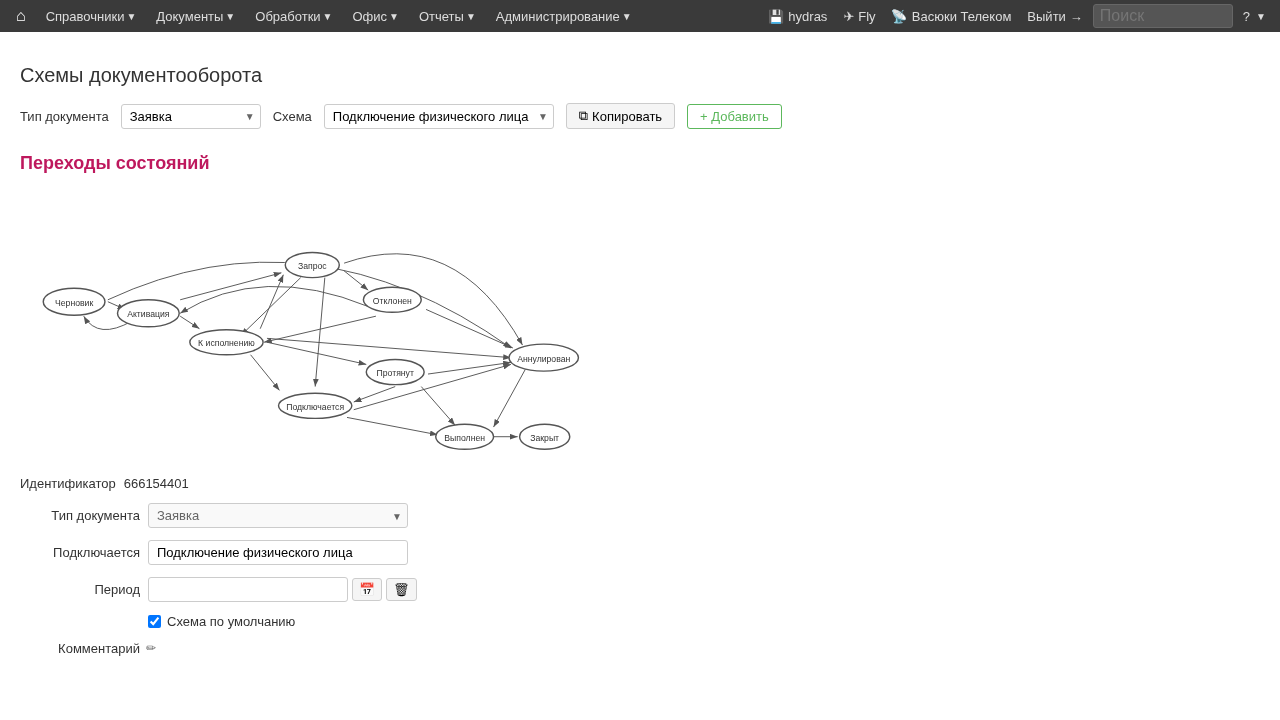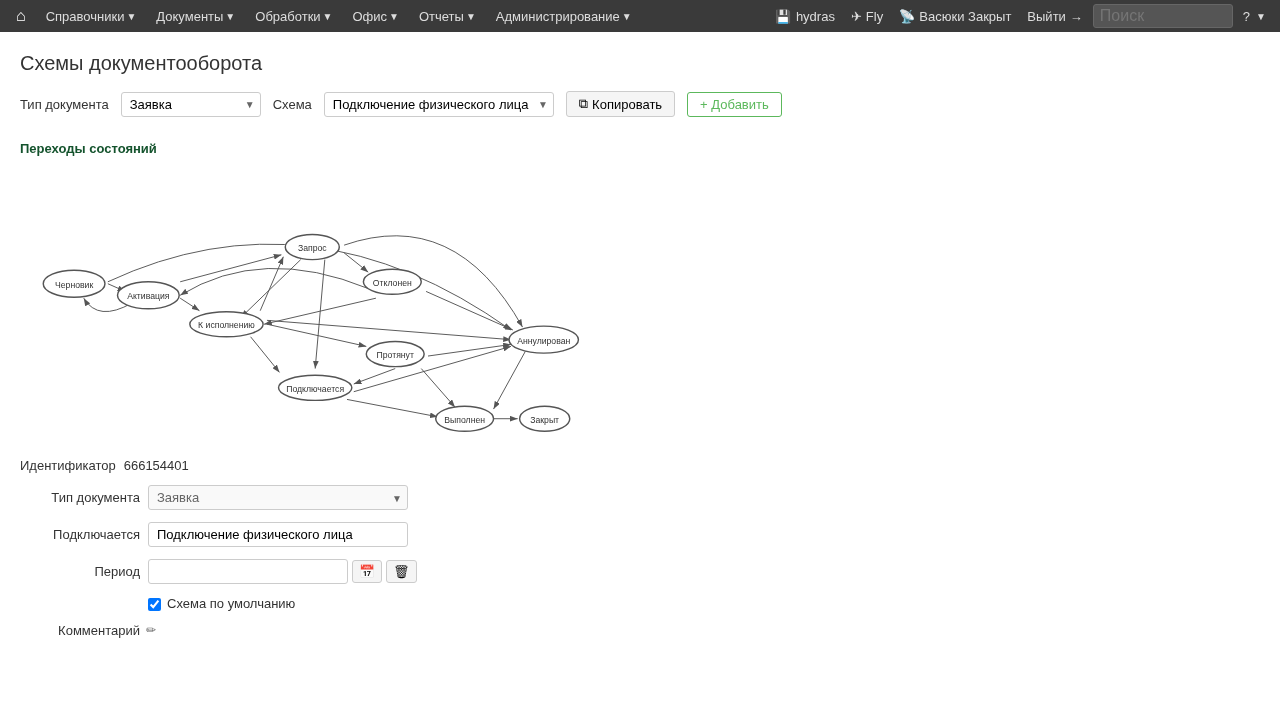--- a/index.html
+++ b/index.html
@@ -53,21 +53,21 @@
       border-radius: 3px;
       padding: 2px 6px;
       color: #ddd;
       font-size: 16px;
       width: 140px;
     }
     .caret { font-size: 10px; margin-left: 2px; }
 
     
     .main-content {
-      padding: 20px 20px;
+      padding: 32px 20px;
     }
     .page-title {
       font-size: 20px;
       font-weight: normal;
       color: #333;
       margin-bottom: 16px;
     }
     .toolbar {
       display: flex;
       align-items: center;
@@ -126,23 +126,23 @@
     }
     .btn-add {
       border: 1px solid #5cb85c;
       color: #5cb85c;
       background: #fff;
       text-align: right;
     }
 
     
     .section-title {
-      font-size: 13px;
+      font-size: 18px;
       font-weight: bold;
-      color: #14532d;
+      color: #be185d;
       margin-bottom: 12px;
     }
 
     
     .diagram-area {
       width: 600px;
       height: 270px;
       position: relative;
       margin-bottom: 20px;
     }
@@ -223,21 +223,21 @@
     .icon-btn {
       border: 1px solid #ccc;
       border-radius: 3px;
       padding: 3px 6px;
       background: #f5f5f5;
       cursor: pointer;
       font-size: 13px;
     }
     .checkbox-row {
       display: flex;
-      align-items: flex-end;
+      align-items: center;
       gap: 6px;
       margin-bottom: 12px;
       margin-left: 128px;
     }
     .comment-row {
       display: flex;
       align-items: flex-start;
       gap: 6px;
     }
     .edit-icon {
@@ -283,21 +283,21 @@
     <span class="navbar-user-item">
       <span>💾</span>
       <span>hydras</span>
     </span>
     <span class="navbar-user-item">
       <span>✈</span>
       <span>Fly</span>
     </span>
     <span class="navbar-user-item">
       <span>📡</span>
-      <span>Васюки Закрыт</span>
+      <span>Васюки Телеком</span>
     </span>
     <span class="navbar-user-item">
       <span>Выйти</span>
       <span>→</span>
     </span>
     <input class="search-box" type="text" placeholder="Поиск" style="">
     <span class="navbar-user-item">
       <span>?</span>
       <span class="caret">▼</span>
     </span>

